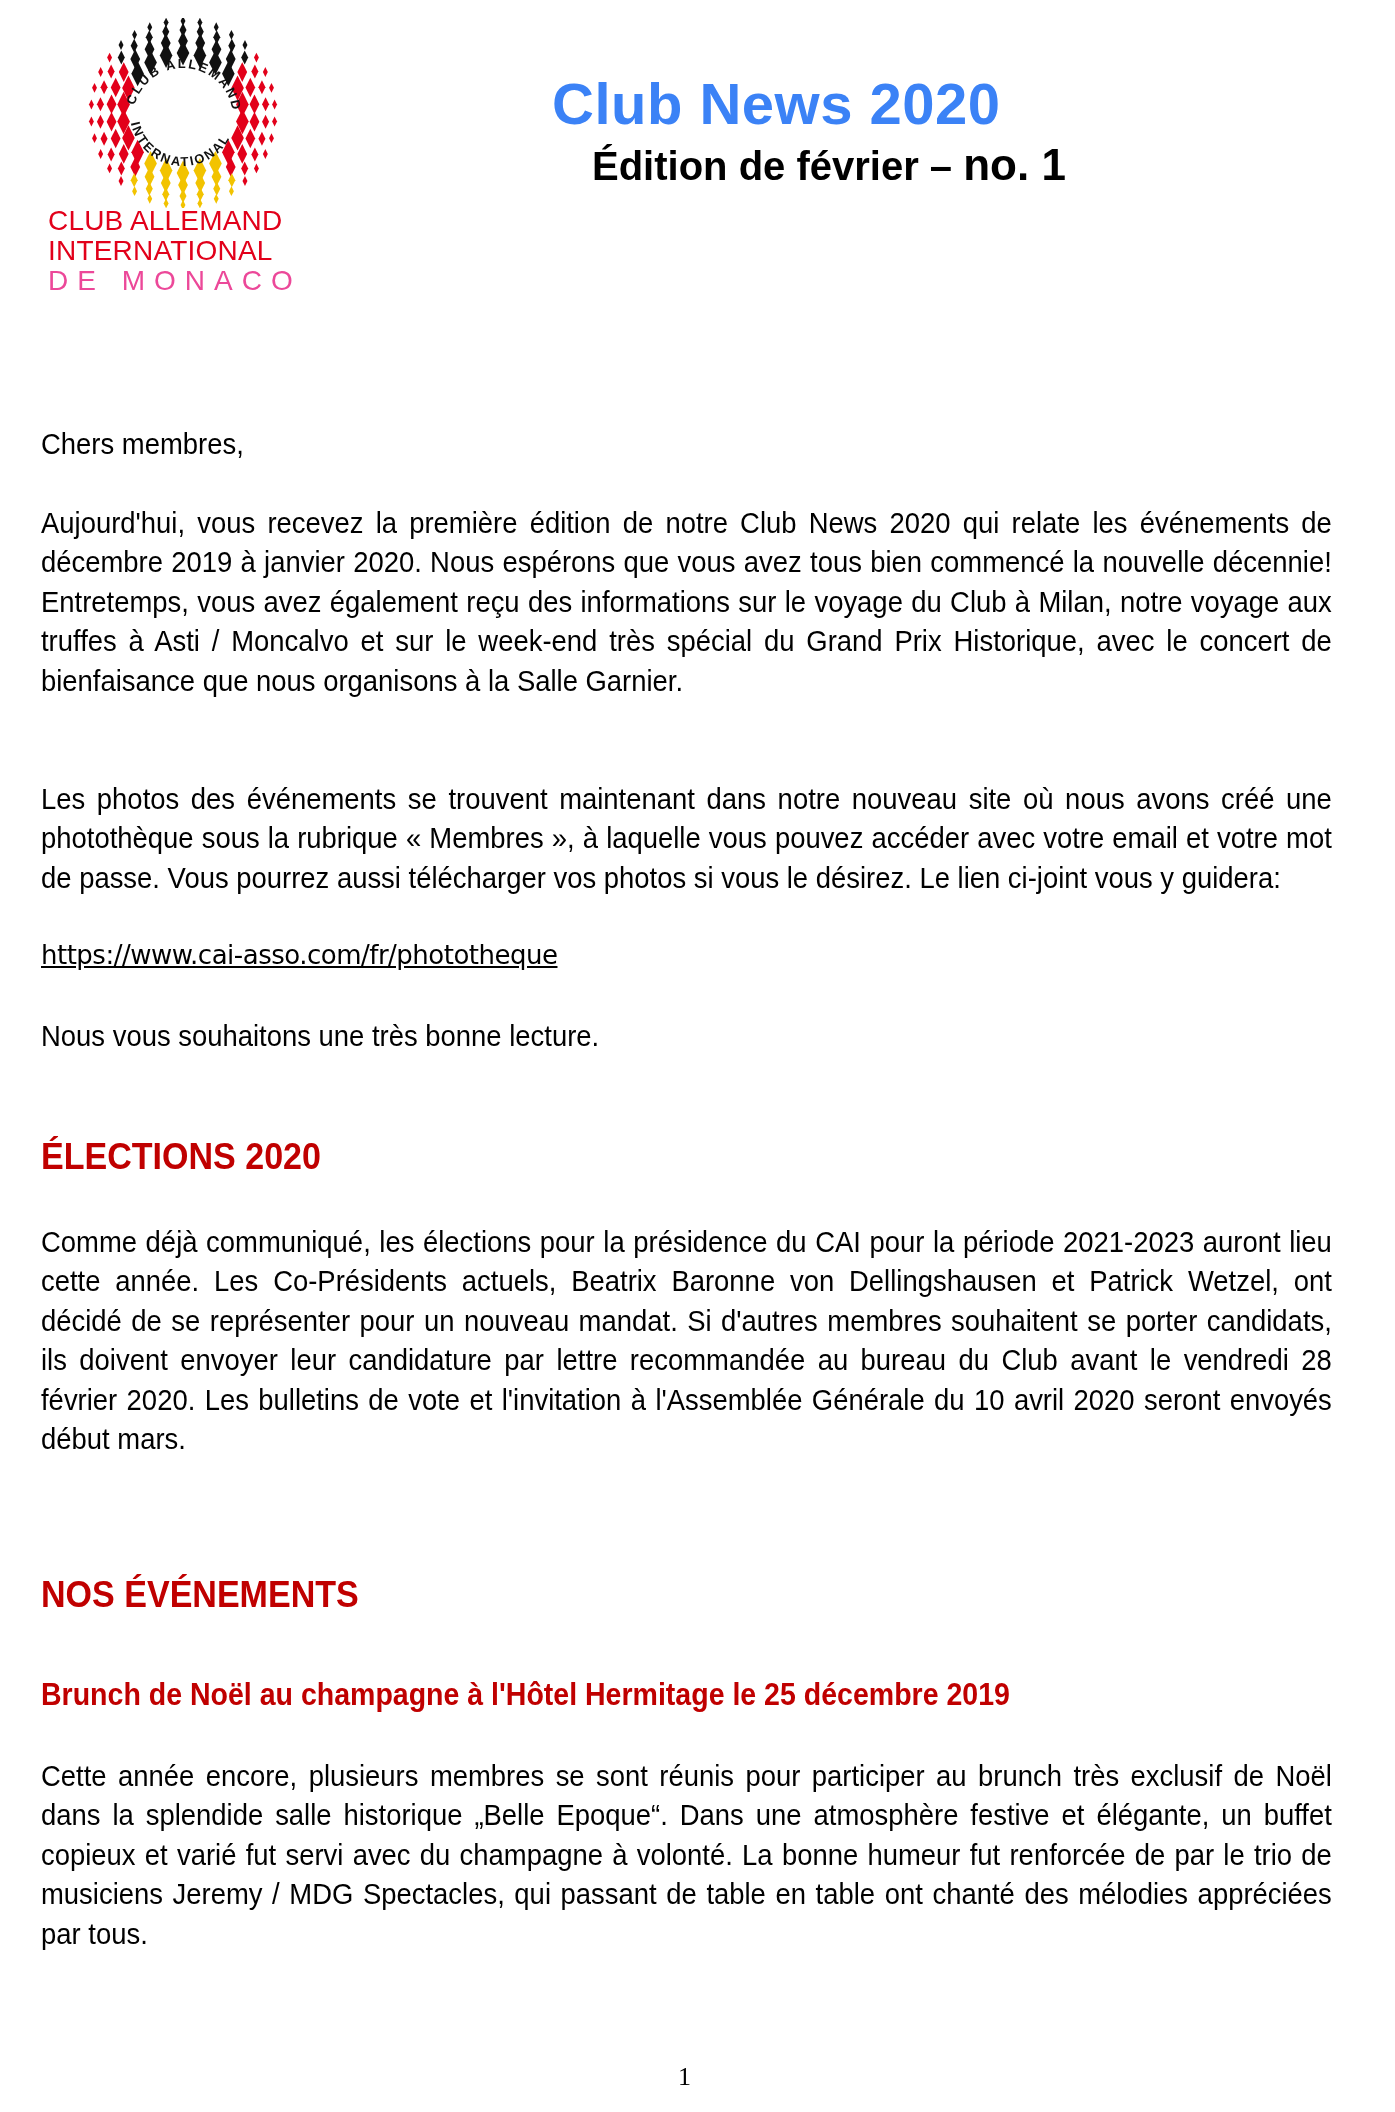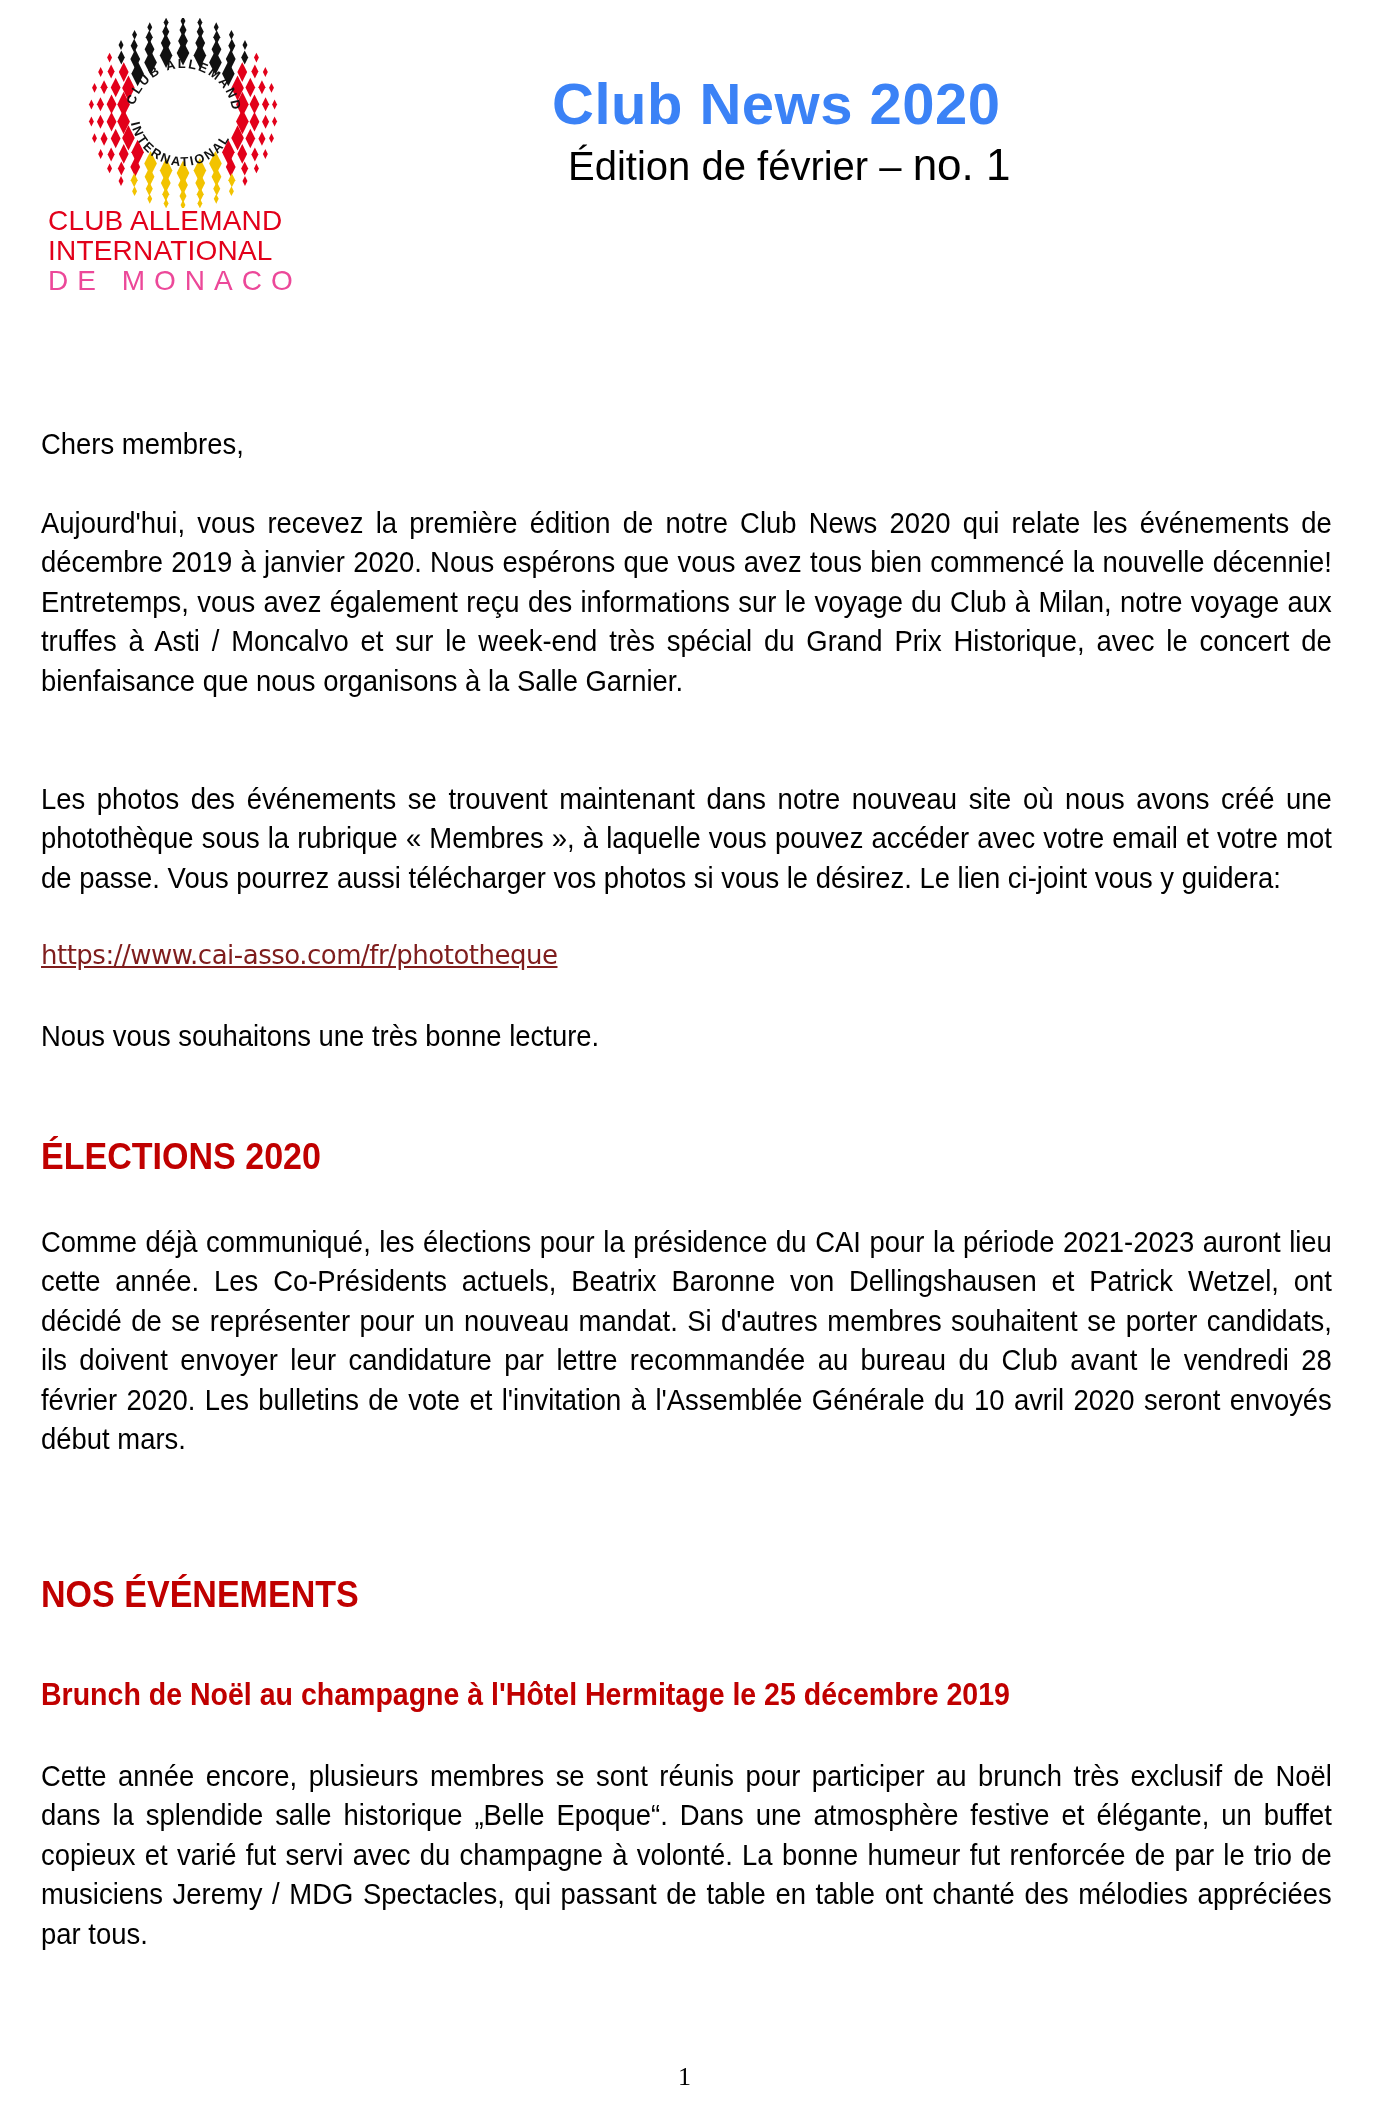--- a/index.html
+++ b/index.html
@@ -2,27 +2,27 @@
 <html><head>
 <meta charset="utf-8">
 <style>
   html, body { margin: 0; padding: 0; background: #ffffff; }
   body { width: 1395px; height: 2112px; position: relative; overflow: hidden; font-family: "Liberation Sans", sans-serif; color: #000; }
   .abs { position: absolute; }
   #logo { left: 48px; top: 18px; width: 270px; height: 270px; }
   .logo-text { position: absolute; left: 0; width: 270px; font-family: "Liberation Sans", sans-serif; color: #e2001a; font-size: 28px; letter-spacing: 0.2px; white-space: nowrap; line-height: 30px; }
   .logo-text.black { color: #ec4899; letter-spacing: 9px; }
   #title { left: 552px; top: 70px; font-size: 58px; font-weight: bold; color: #3b82f6; white-space: nowrap; letter-spacing: 0.5px; }
-  #subtitle { left: 568px; top: 140px; font-size: 40px; font-weight: normal; white-space: nowrap; }
+  #subtitle { left: 592px; top: 140px; font-size: 40px; font-weight: bold; white-space: nowrap; }
   #subtitle .no { font-size: 44px; }
   .body { left: 41px; width: 1291px; font-size: 29.5px; line-height: 39.4px; text-align: justify; transform: scaleX(0.93); transform-origin: left top; width: 1388px; }
   .para { margin: 0; }
   .h-section { left: 41px; font-size: 37px; font-weight: bold; color: #c00000; white-space: nowrap; transform: scaleX(0.92); transform-origin: left top; }
   .h-sub { left: 41px; font-size: 31px; font-weight: bold; color: #c00000; white-space: nowrap; transform: scaleX(0.92); transform-origin: left top; }
-  a.link { color: #7f1d1d; text-decoration: underline; font-size: 26px; font-family: "DejaVu Sans", sans-serif; letter-spacing: -0.5px; }
+  a.link { color: #000000; text-decoration: underline; font-size: 26px; font-family: "DejaVu Sans", sans-serif; letter-spacing: -0.5px; }
   #page-num { left: 678px; top: 2062px; font-family: "Liberation Serif", serif; font-size: 26px; }
 </style>
 </head>
 <body>
 
 <div id="logo" class="abs">
   <svg id="logo-ring" width="270" height="190" viewBox="0 0 270 190" style="position:absolute;left:0;top:0;">
     <g id="diamonds">
         <polygon points="135,22.4 141.3,35 135,47.6 128.7,35" fill="#111111"></polygon>
         <polygon points="151.9039534104858,24.830421583130153 158.2039534104858,37.430421583130155 151.9039534104858,50.030421583130156 145.6039534104858,37.430421583130155" fill="#111111"></polygon>

